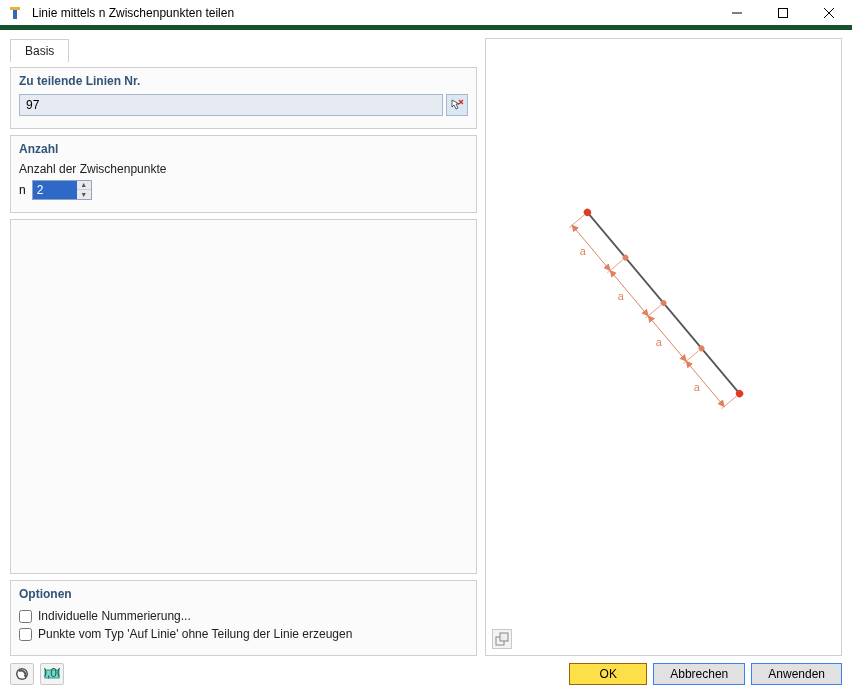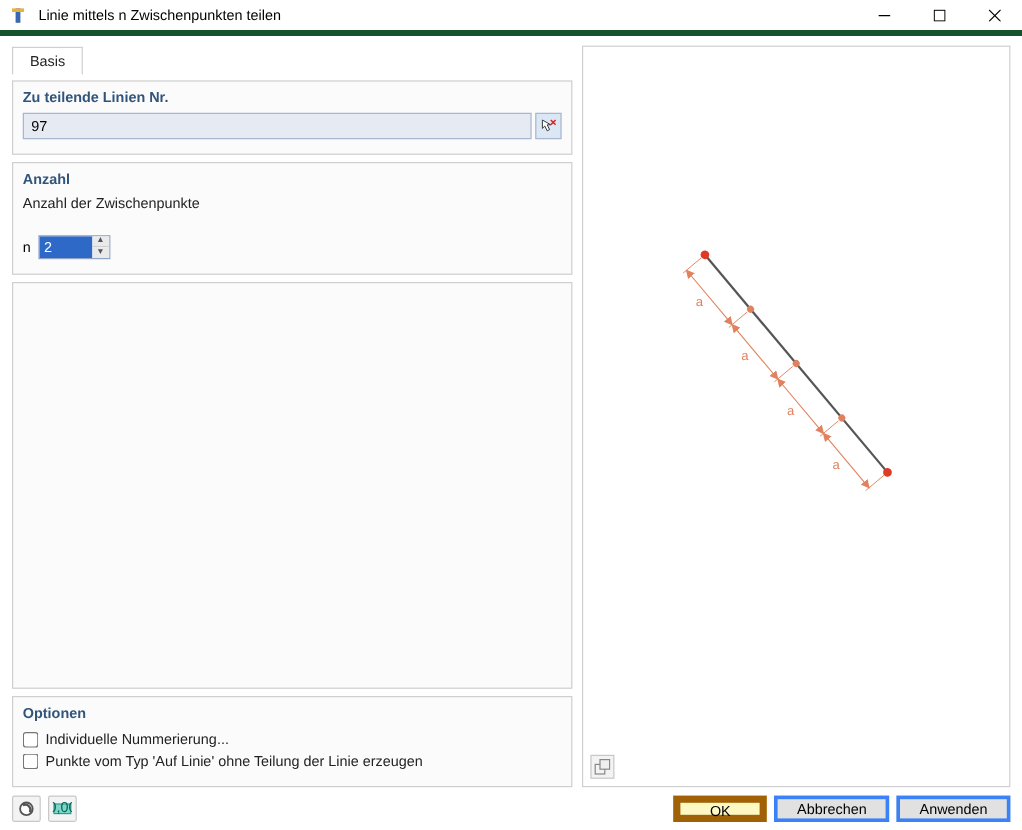--- a/index.html
+++ b/index.html
@@ -25,42 +25,42 @@
 
   
   .group { border: 1px solid #cfcfcf; background: #fbfbfb; padding: 6px 8px 12px 8px; }
   .group .heading { color: #31547a; font-weight: 600; margin-bottom: 6px; }
   .group.blank { flex: 1; }
 
   .line-input-row { display: flex; gap: 3px; align-items: center; }
   .line-input { flex: 1; height: 22px; border: 1px solid #a9b7ce; background: #e6eaf3; padding: 0 6px; color: #000; }
   .pick-btn { width: 22px; height: 22px; border: 1px solid #a9b7ce; background: #dbe7f5; display: inline-flex; align-items: center; justify-content: center; }
 
-  .field-label { color: #222; margin-bottom: 20px; display: block; }
+  .field-label { color: #222; margin-bottom: 4px; display: block; }
   .spin-row { display: flex; align-items: center; gap: 6px; }
   .spin-wrap { display: flex; align-items: center; border: 1px solid #8fa3c6; background: #fff; height: 20px; }
   .spin-input { width: 44px; height: 18px; border: none; background: #2f69c8; color: #fff; padding: 0 4px; outline: none; }
   .spin-btns { display: flex; flex-direction: column; width: 14px; }
   .spin-btns button { height: 9px; border: none; background: #eaeaea; line-height: 6px; font-size: 7px; padding: 0; color: #555; }
   .spin-btns button:first-child { border-bottom: 1px solid #cfcfcf; }
 
   .checkbox-row { display: flex; align-items: center; gap: 6px; padding: 2px 0; }
   .checkbox-row input { width: 13px; height: 13px; margin: 0; }
   .checkbox-row label { color: #222; }
 
   
   .preview-svg { position: absolute; inset: 0; }
   .preview-toolbar { position: absolute; left: 6px; bottom: 6px; width: 20px; height: 20px; border: 1px solid #c8c8c8; background: #f3f3f3; display:inline-flex; align-items:center; justify-content:center; }
 
   
   .bottombar { height: 36px; border-top: none; display: flex; align-items: center; padding: 0 10px; gap: 6px; }
   .bottombar .icon-btn { width: 24px; height: 22px; border: 1px solid #c8c8c8; background: #f3f3f3; display:inline-flex; align-items:center; justify-content:center; border-radius: 2px; }
   .bottombar .spacer { flex: 1; }
-  .bottombar .btn { height: 22px; padding: 0 16px; border: 3px solid #3b82f6; background: #e1e1e1; color: #000; min-width: 78px; }
-  .bottombar .btn.primary { border: 6px solid #a16207; background: #fef9c3; margin-left: 37px; }
+  .bottombar .btn { height: 22px; padding: 0 16px; border: 1px solid #3b82f6; background: #e1e1e1; color: #000; min-width: 78px; }
+  .bottombar .btn.primary { border: 1px solid #a16207; background: #fde047; margin-left: 37px; }
 </style>
 </head>
 <body>
 
 <div class="titlebar">
   <span class="app-icon">
     <svg width="16" height="16" viewBox="0 0 16 16">
       <rect x="3" y="2" width="4" height="12" fill="#3a67b1"></rect>
       <rect x="0" y="2" width="10" height="3" fill="#e8b23a"></rect>
     </svg>

